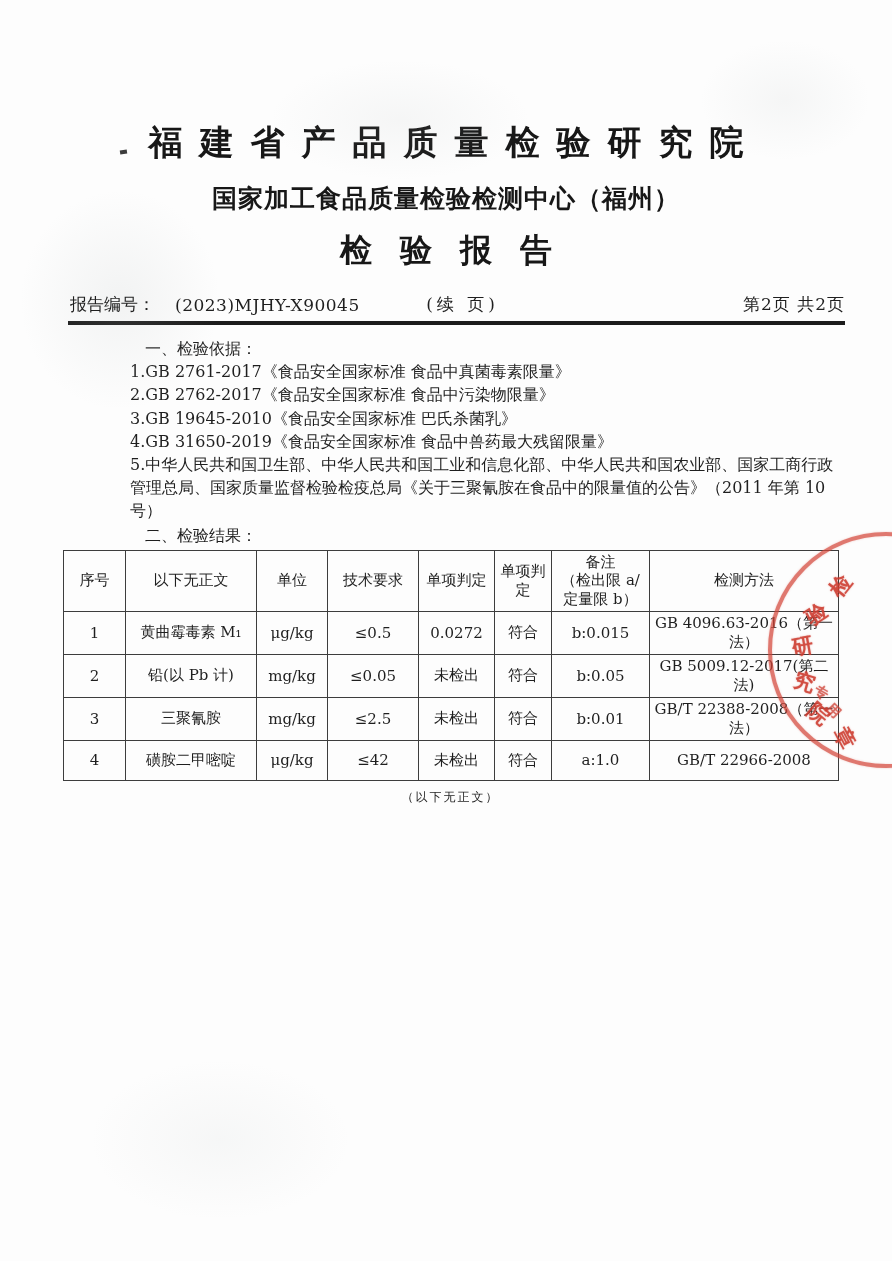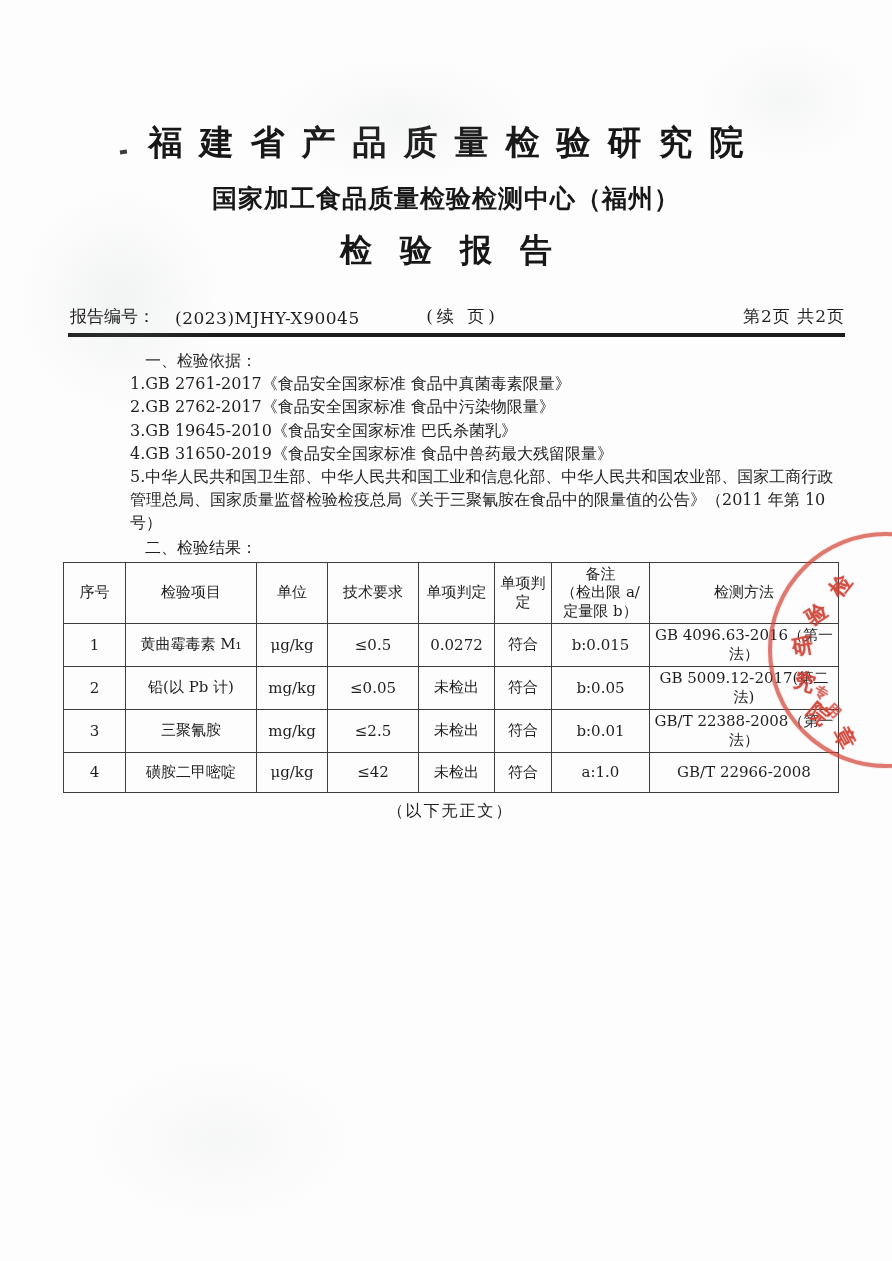--- a/index.html
+++ b/index.html
@@ -25,22 +25,22 @@
     font-size:34px;font-weight:700;letter-spacing:17px;
     margin:0 0 0 17px; 
     color:#171717;
   }
   .center-name{font-size:25px;font-weight:700;letter-spacing:1px;margin-top:16px;color:#171717;}
   .report-title{font-size:32px;font-weight:700;letter-spacing:28px;margin:14px 0 0 28px;color:#171717;}
 
   
   .meta-row{
     position:relative;
-    margin:32px 47px 0 70px;
-    display:flex;align-items:flex-end;
+    margin:20px 47px 0 70px;
+    display:flex;align-items:center;
     font-size:17px;
   }
   .report-no-value{margin-left:20px;letter-spacing:0.5px;}
   .continuation{position:absolute;left:10px;right:0;text-align:center;letter-spacing:4px;}
   .page-indicator{margin-left:auto;letter-spacing:1px;}
   .rule{margin:5px 47px 0 68px;border-top:4px solid #1c1c1c;height:0;}
 
   
   .body-text{margin:12px 47px 0 130px;font-size:16px;line-height:1.45;}
   .basis-heading,.results-heading{text-indent:15px;margin:0;}
@@ -58,21 +58,21 @@
     text-align:center;vertical-align:middle;
     padding:2px 4px;font-weight:normal;
     overflow:hidden;
   }
   table.results thead tr{height:56px;}
   table.results tbody tr{height:40px;}
   th.remark-hd{white-space:pre-line;line-height:1.25;}
   td.item-cell{text-align:left;padding-left:13px;}
   td.method-cell{text-align:left;padding-left:13px;}
 
-  .end-note{width:775px;margin:8px 0 0 63px;text-align:center;font-size:16px;letter-spacing:2px;}
+  .end-note{width:775px;margin:8px 0 0 63px;text-align:center;font-size:12px;letter-spacing:2px;}
 
   
   .stamp{position:absolute;left:768px;top:532px;width:236px;height:236px;pointer-events:none;}
   .stamp-ring{
     position:absolute;inset:0;border-radius:50%;
     border:4px solid rgba(211,68,56,0.72);
     box-shadow:0 0 2px rgba(211,68,56,0.35), inset 0 0 2px rgba(211,68,56,0.25);
   }
   .stamp .ch{
     position:absolute;color:rgba(205,60,48,0.82);
@@ -130,21 +130,21 @@
         <col style="width:71px">
         <col style="width:91px">
       <col style="width:76px">
         <col style="width:57px">
         <col style="width:98px">
         <col style="width:189px">
     </colgroup>
     <thead>
       <tr>
         <th>序号</th>
-        <th>检验项目</th>
+        <th>以下无正文</th>
         <th>单位</th>
         <th>技术要求</th>
         <th>单项判定</th>
         <th>单项判定</th>
         <th class="remark-hd">备注
 （检出限 a/
 定量限 b）</th>
         <th>检测方法</th>
       </tr>
     </thead>

